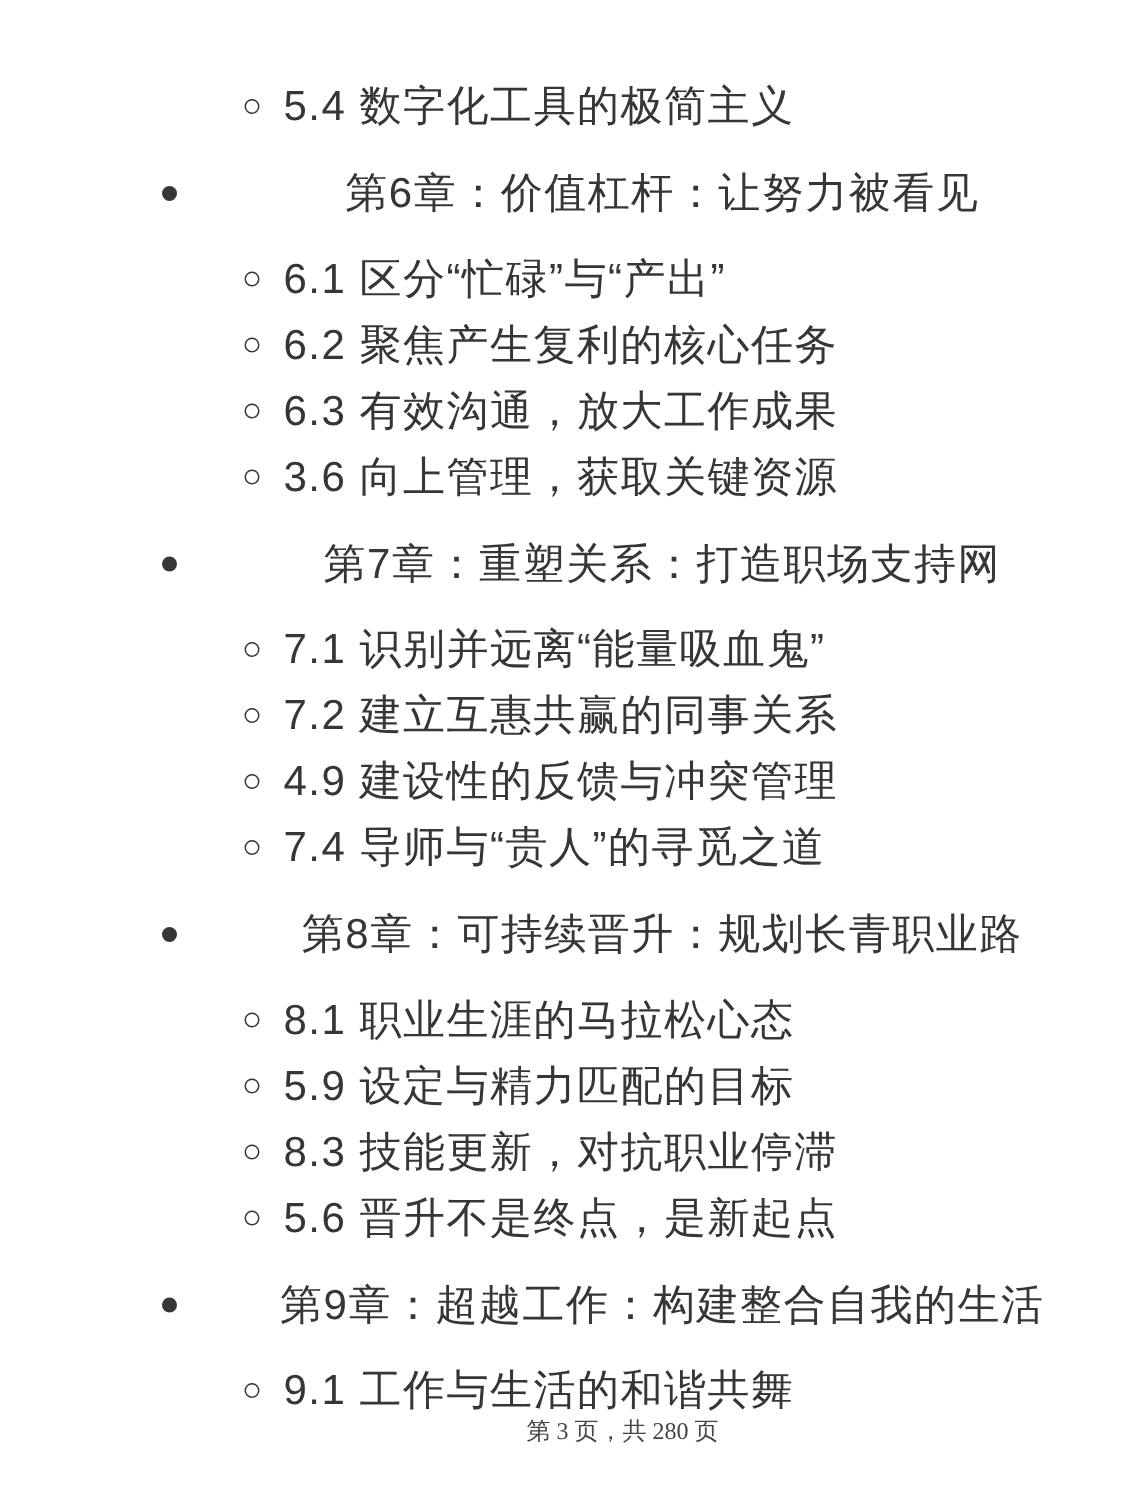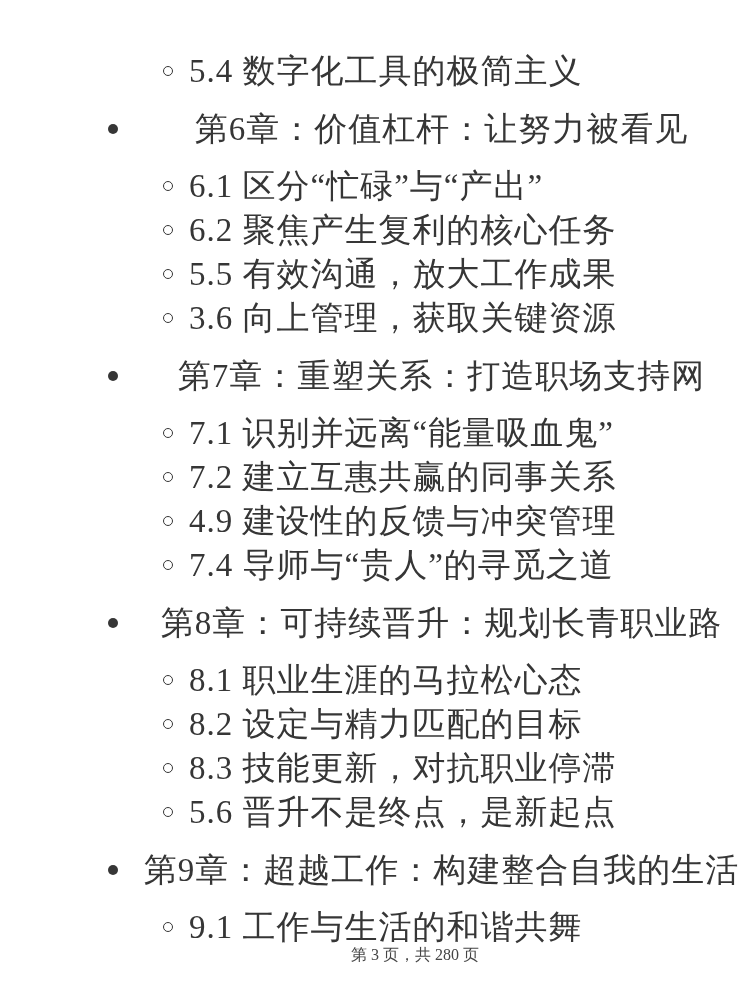--- a/index.html
+++ b/index.html
@@ -18,26 +18,25 @@
   .toc {
     position: absolute;
     top: 54px;
     left: 0;
     right: 0;
     display: flex;            
     flex-direction: column;
   }
   .row {
     position: relative;
-    font-size: 33px;
+    font-size: 28px;
     line-height: 34px;
     letter-spacing: 1px;
     color: var(--text-color, #363636);
     white-space: nowrap;
-    font-family: Liberation Serif, serif;
   }
   .row .bullet {
     position: absolute;
     top: 50%;
     display: block;
   }
   .row.chapter {
     padding-left: 133px;
     margin-top: 14px;
     margin-bottom: 23px;
@@ -80,29 +79,29 @@
 </style>
 </head>
 <body>
 
 <div class="page">
   <div class="toc" id="toc">
       <div class="row section"><span class="bullet"></span><span class="text">5.4 数字化工具的极简主义</span></div>
       <div class="row chapter"><span class="bullet"></span><span class="text">第6章：价值杠杆：让努力被看见</span></div>
       <div class="row section"><span class="bullet"></span><span class="text">6.1 区分“忙碌”与“产出”</span></div>
       <div class="row section"><span class="bullet"></span><span class="text">6.2 聚焦产生复利的核心任务</span></div>
-      <div class="row section"><span class="bullet"></span><span class="text">5.5 有效沟通，放大工作成果</span></div>
+      <div class="row section"><span class="bullet"></span><span class="text">6.3 有效沟通，放大工作成果</span></div>
       <div class="row section"><span class="bullet"></span><span class="text">3.6 向上管理，获取关键资源</span></div>
       <div class="row chapter"><span class="bullet"></span><span class="text">第7章：重塑关系：打造职场支持网</span></div>
       <div class="row section"><span class="bullet"></span><span class="text">7.1 识别并远离“能量吸血鬼”</span></div>
       <div class="row section"><span class="bullet"></span><span class="text">7.2 建立互惠共赢的同事关系</span></div>
       <div class="row section"><span class="bullet"></span><span class="text">4.9 建设性的反馈与冲突管理</span></div>
       <div class="row section"><span class="bullet"></span><span class="text">7.4 导师与“贵人”的寻觅之道</span></div>
       <div class="row chapter"><span class="bullet"></span><span class="text">第8章：可持续晋升：规划长青职业路</span></div>
       <div class="row section"><span class="bullet"></span><span class="text">8.1 职业生涯的马拉松心态</span></div>
-      <div class="row section"><span class="bullet"></span><span class="text">8.2 设定与精力匹配的目标</span></div>
+      <div class="row section"><span class="bullet"></span><span class="text">5.9 设定与精力匹配的目标</span></div>
       <div class="row section"><span class="bullet"></span><span class="text">8.3 技能更新，对抗职业停滞</span></div>
       <div class="row section"><span class="bullet"></span><span class="text">5.6 晋升不是终点，是新起点</span></div>
       <div class="row chapter"><span class="bullet"></span><span class="text">第9章：超越工作：构建整合自我的生活</span></div>
       <div class="row section"><span class="bullet"></span><span class="text">9.1 工作与生活的和谐共舞</span></div>
     </div>
   <div class="footer">第 3 页，共 280 页</div>
 </div>
 
 </body></html>

